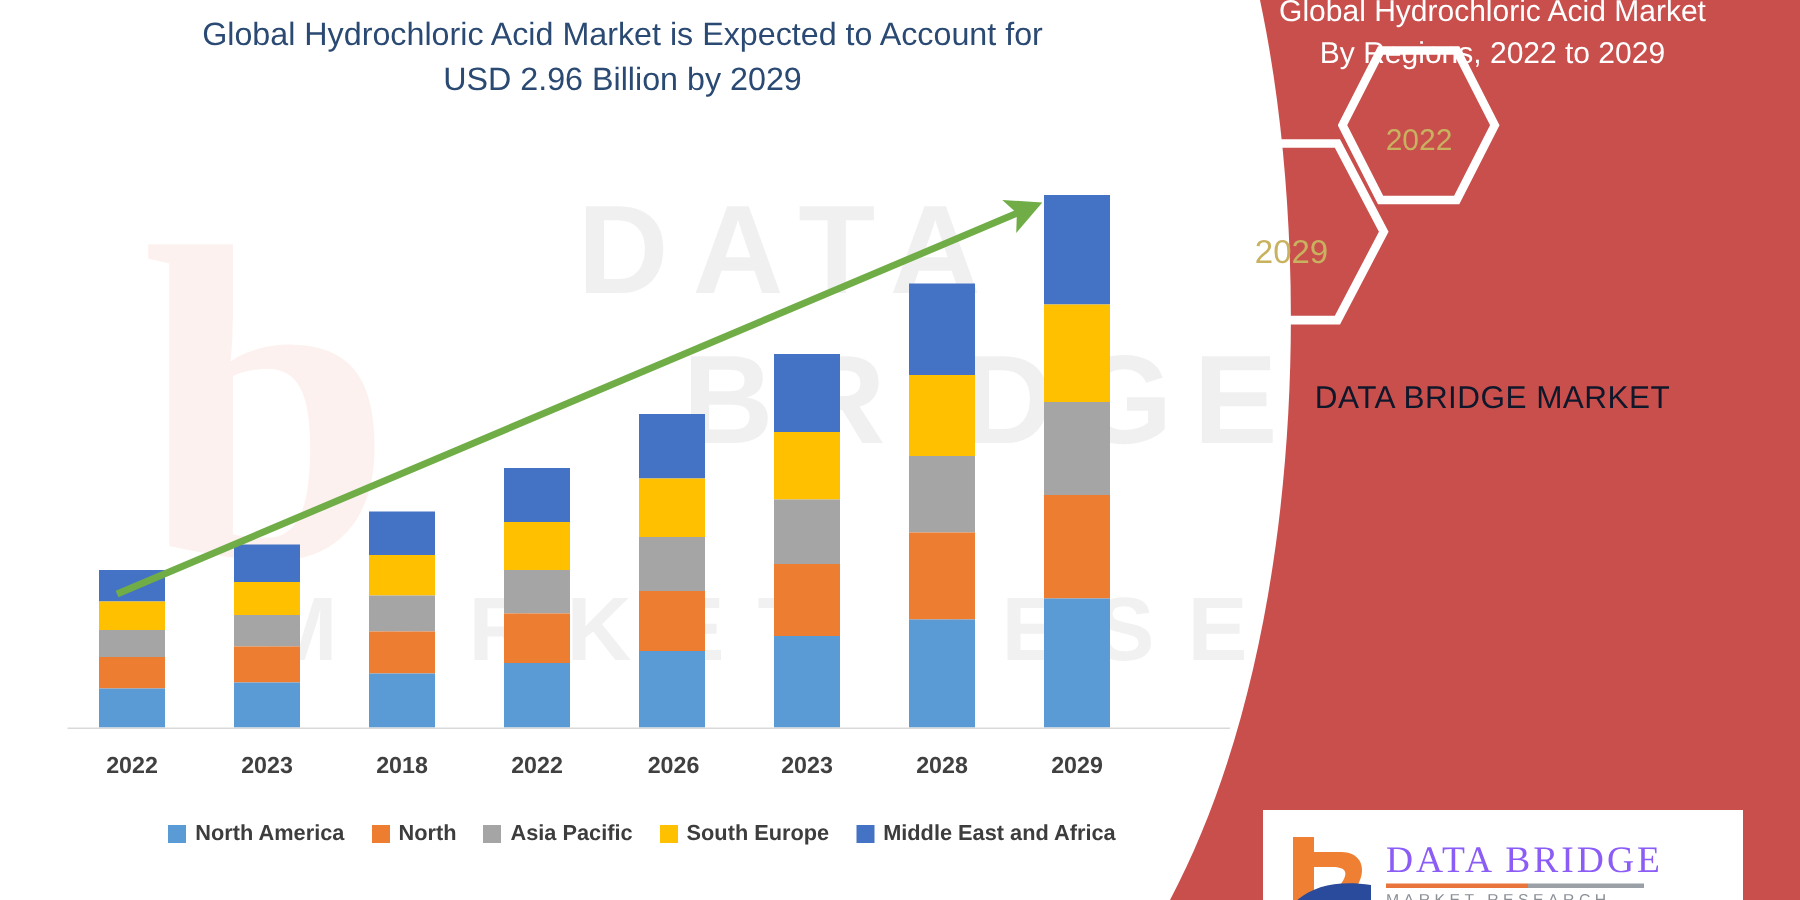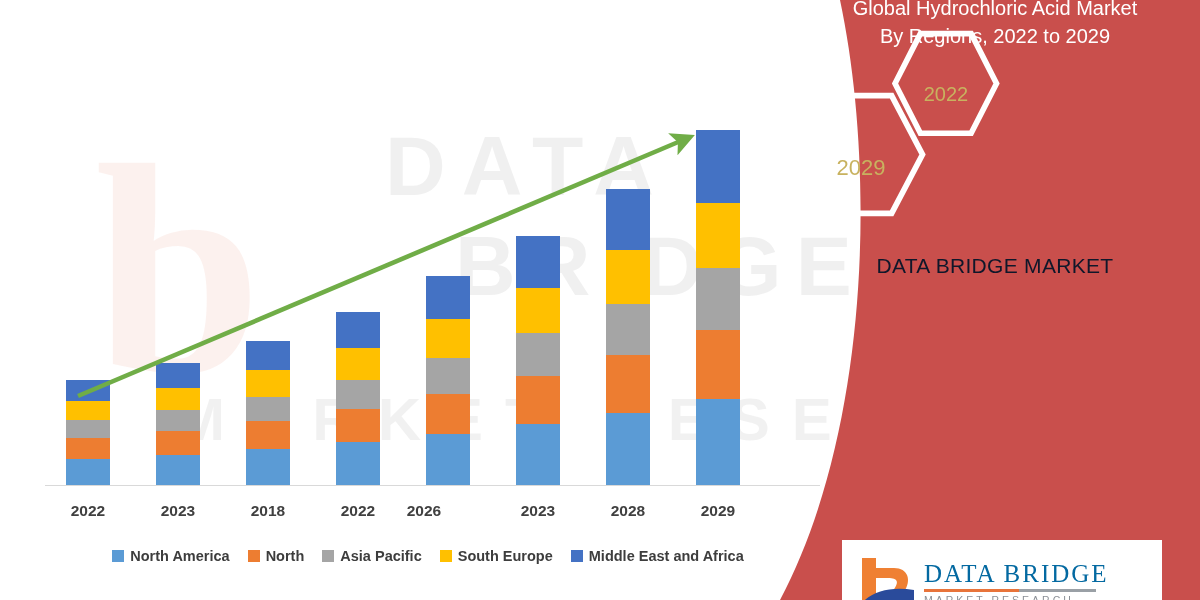--- a/index.html
+++ b/index.html
@@ -227,21 +227,21 @@
   #logo-text {
     margin-left: 8px;
     display: flex;
     flex-direction: column;
     line-height: 1;
   }
   #logo-title {
     font-family: "Liberation Serif", serif;
     font-size: 25px;
     letter-spacing: 2px;
-    color: #0369a1;
+    color: #8b5cf6;
   }
   #logo-rule {
     margin-top: 3px;
     width: 172px;
     height: 3px;
     background: linear-gradient(to right, #e8743b 0 55%, #9aa0a6 55% 100%);
   }
   #logo-sub {
     margin-top: 3px;
     font-family: "Liberation Sans", sans-serif;
@@ -255,20 +255,24 @@
 
 <div id="infographic">
 
   <div id="left-panel">
 
     <div class="wm-letter">b</div>
     <div class="wm-data">DATA</div>
     <div class="wm-bridge">BRIDGE</div>
     <div class="wm-mr">MARKET RESEARCH</div>
 
+    <div id="chart-title">
+      <div>Global Hydrochloric Acid Market is Expected to Account for</div>
+      <div>USD 2.96 Billion by 2029</div>
+    </div>
 
     <div id="plot">
       <div id="bars-layer">
           <div class="bar" style="left: 66px;">
             <div class="seg" style="height: 20.7198px; background: rgb(68, 114, 196);"></div>
             <div class="seg" style="height: 19.3385px; background: rgb(255, 192, 0);"></div>
             <div class="seg" style="height: 17.9572px; background: rgb(165, 165, 165);"></div>
             <div class="seg" style="height: 20.7198px; background: rgb(237, 125, 49);"></div>
             <div class="seg" style="height: 26.2451px; background: rgb(91, 155, 213);"></div>
           </div>
@@ -321,21 +325,21 @@
             <div class="seg" style="height: 69.0661px; background: rgb(237, 125, 49);"></div>
             <div class="seg" style="height: 85.642px; background: rgb(91, 155, 213);"></div>
           </div>
         </div>
       <div id="baseline"></div>
       <div id="ticks-layer">
           <div class="xtick" style="left: 43px;">2022</div>
           <div class="xtick" style="left: 133px;">2023</div>
           <div class="xtick" style="left: 223px;">2018</div>
           <div class="xtick" style="left: 313px;">2022</div>
-          <div class="xtick" style="left: 379px;">2026</div>
+          <div class="xtick" style="left: 404px;">2026</div>
           <div class="xtick" style="left: 493px;">2023</div>
           <div class="xtick" style="left: 583px;">2028</div>
           <div class="xtick" style="left: 673px;">2029</div>
         </div>
 
       <svg id="trend-arrow" viewBox="0 0 860 600">
         <defs>
           <marker id="arrowhead" markerWidth="5.2" markerHeight="5.2" refX="2.4" refY="2.6" orient="auto">
             <path d="M0,0 L5.2,2.6 L0,5.2 L1.2,2.6 Z" fill="#70ad47"></path>
           </marker>

